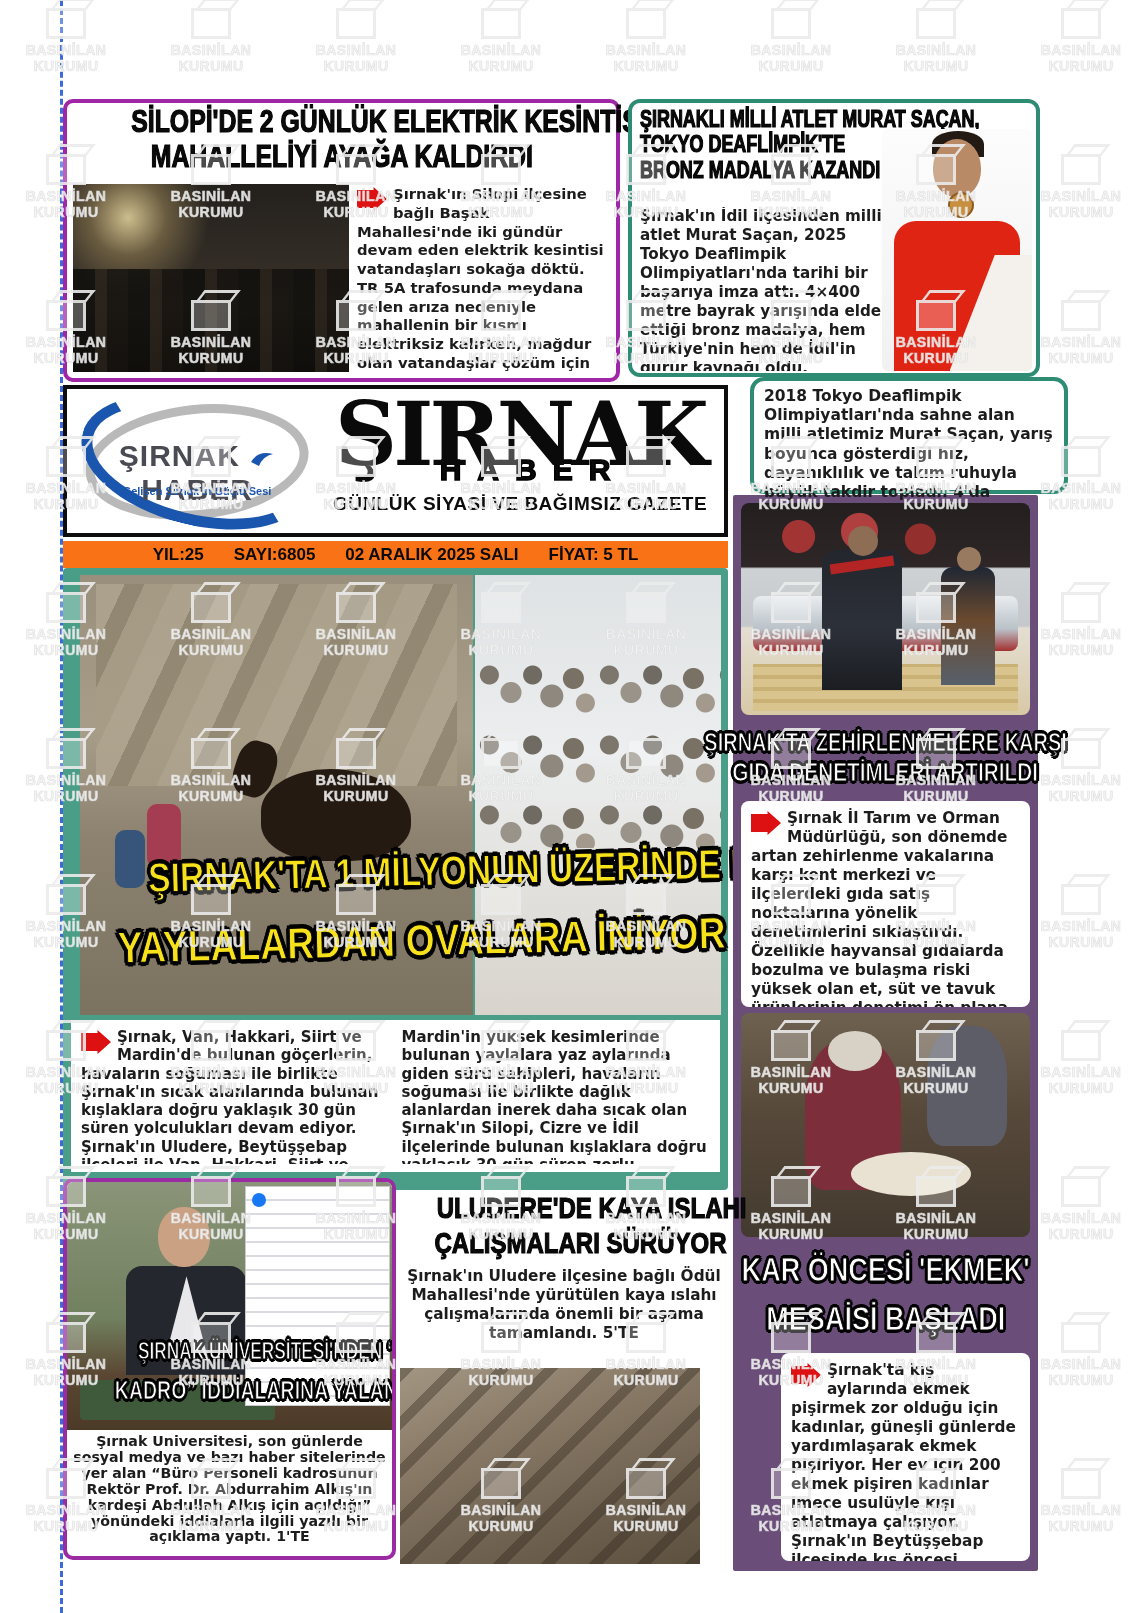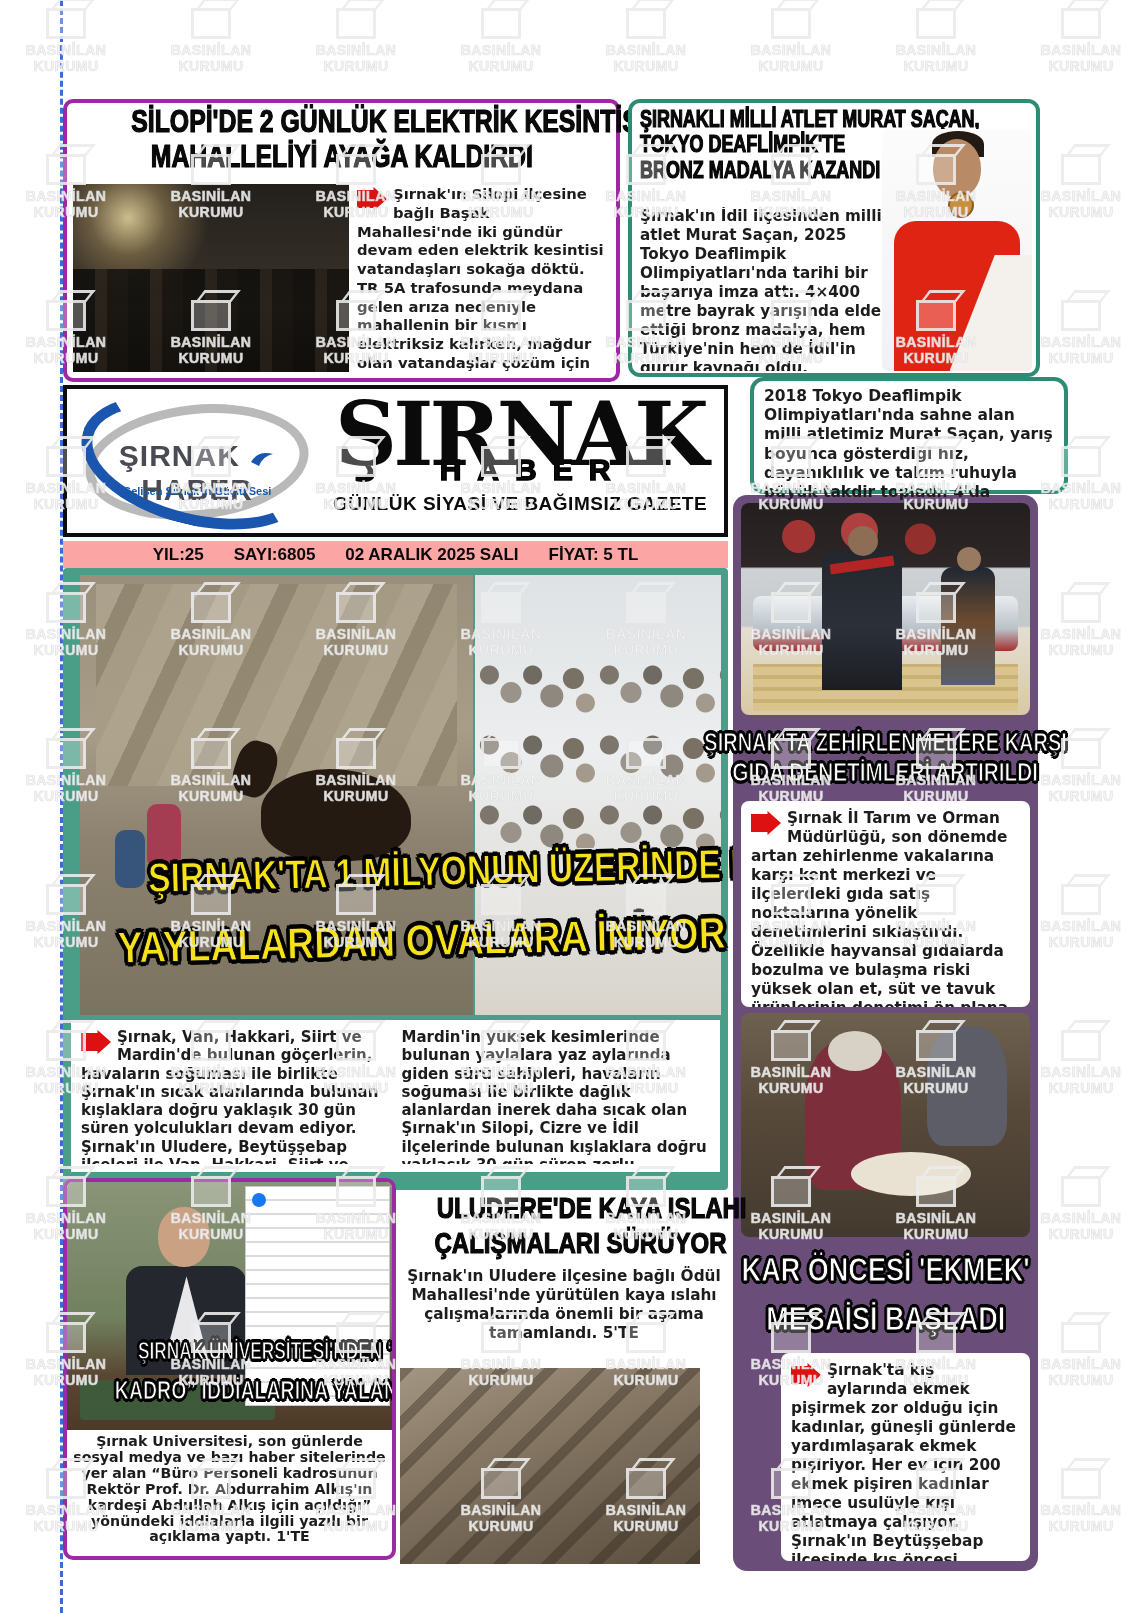--- a/index.html
+++ b/index.html
@@ -93,25 +93,25 @@
   .logo-oval{position:absolute;left:14px;top:12px;width:232px;height:122px;}
   .logo-ring{position:absolute;inset:4px;border:9px solid #b9b9b9;border-radius:50%;transform:rotate(-6deg);}
   .logo-swoosh{position:absolute;inset:-2px;border:11px solid transparent;border-bottom-color:#1a56ad;border-left-color:#1a56ad;border-radius:50%;transform:rotate(14deg);}
   .logo-line{position:absolute;left:0;right:0;top:38px;text-align:center;font:700 30px "Liberation Sans",sans-serif;color:#4a4a52;letter-spacing:1px;}
   .logo-tag{position:absolute;left:0;right:0;top:84px;text-align:center;font:700 11px "Liberation Sans",sans-serif;color:#1a56ad;}
   .mast-title{position:absolute;left:252px;top:2px;width:402px;text-align:center;}
   .mast-big{font:900 86px/1 "DejaVu Serif",serif;letter-spacing:-4px;color:#0a0a0a;transform:scaleY(1.02);}
   .mast-haber{font:900 30px "Liberation Sans",sans-serif;letter-spacing:16px;color:#0a0a0a;margin:-24px 0 0 26px;-webkit-text-stroke:1.5px #000;}
   .mast-sub{font:700 19px "Liberation Sans",sans-serif;color:#0c0c0c;margin-top:6px;letter-spacing:.5px;}
 
-  .datebar{position:absolute;left:63px;top:541px;width:665px;height:27px;background:#fca5a5;z-index:2;
+  .datebar{position:absolute;left:63px;top:541px;width:665px;height:27px;background:#f97316;z-index:2;
       display:flex;align-items:center;justify-content:center;gap:30px;
       font:700 17px "Liberation Sans",sans-serif;color:#0a0a0a;}
 
-  .sidebar{position:absolute;left:733px;top:495px;width:305px;height:1076px;background:#6a4d79;border-radius:14px;
+  .sidebar{position:absolute;left:733px;top:495px;width:305px;height:1076px;background:#6a4d79;border-radius:2px;
       z-index:2;box-sizing:border-box;padding:8px;display:flex;flex-direction:column;gap:6px;}
   .sb-photo{position:relative;border-radius:8px;overflow:hidden;flex:none;}
   .sb-head{flex:none;display:flex;flex-direction:column;align-items:center;justify-content:center;
       font-family:"Liberation Sans",sans-serif;font-weight:900;}
   .sb-text{flex:none;background:#fff;border-radius:8px;padding:8px 10px;box-sizing:border-box;overflow:hidden;}
 </style>
 </head>
 <body>
 
 <div class="page">

